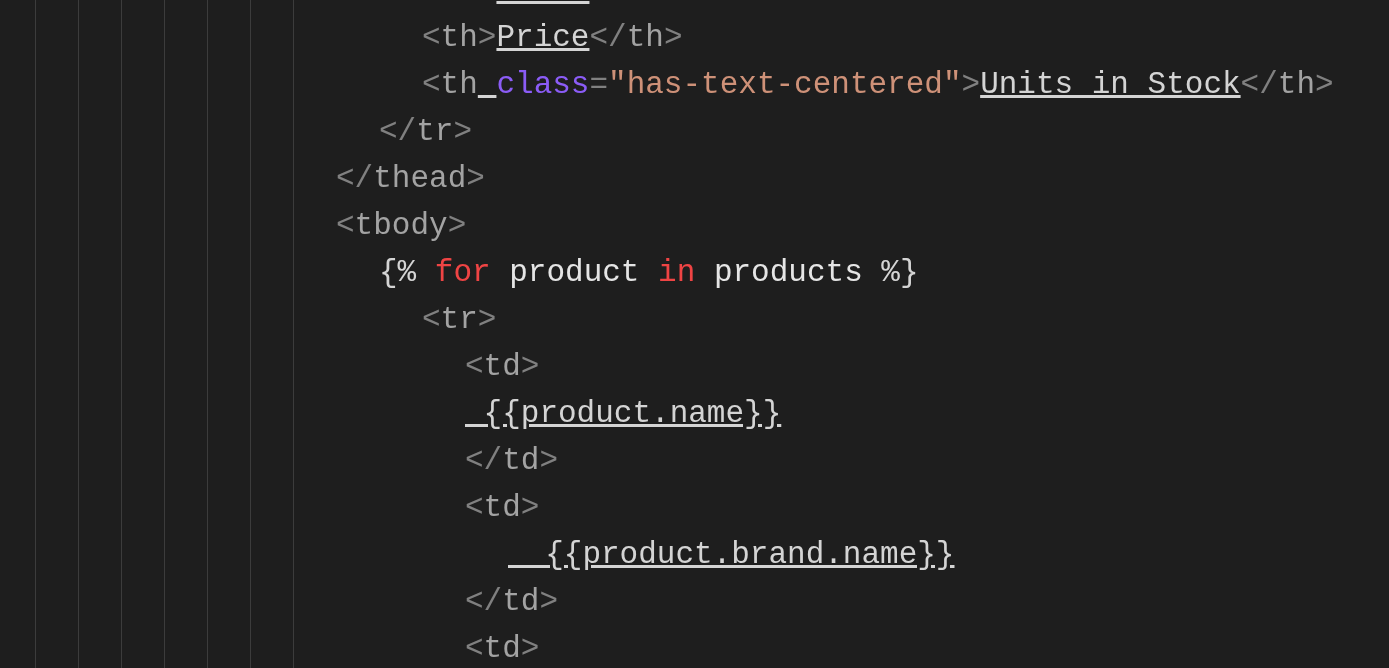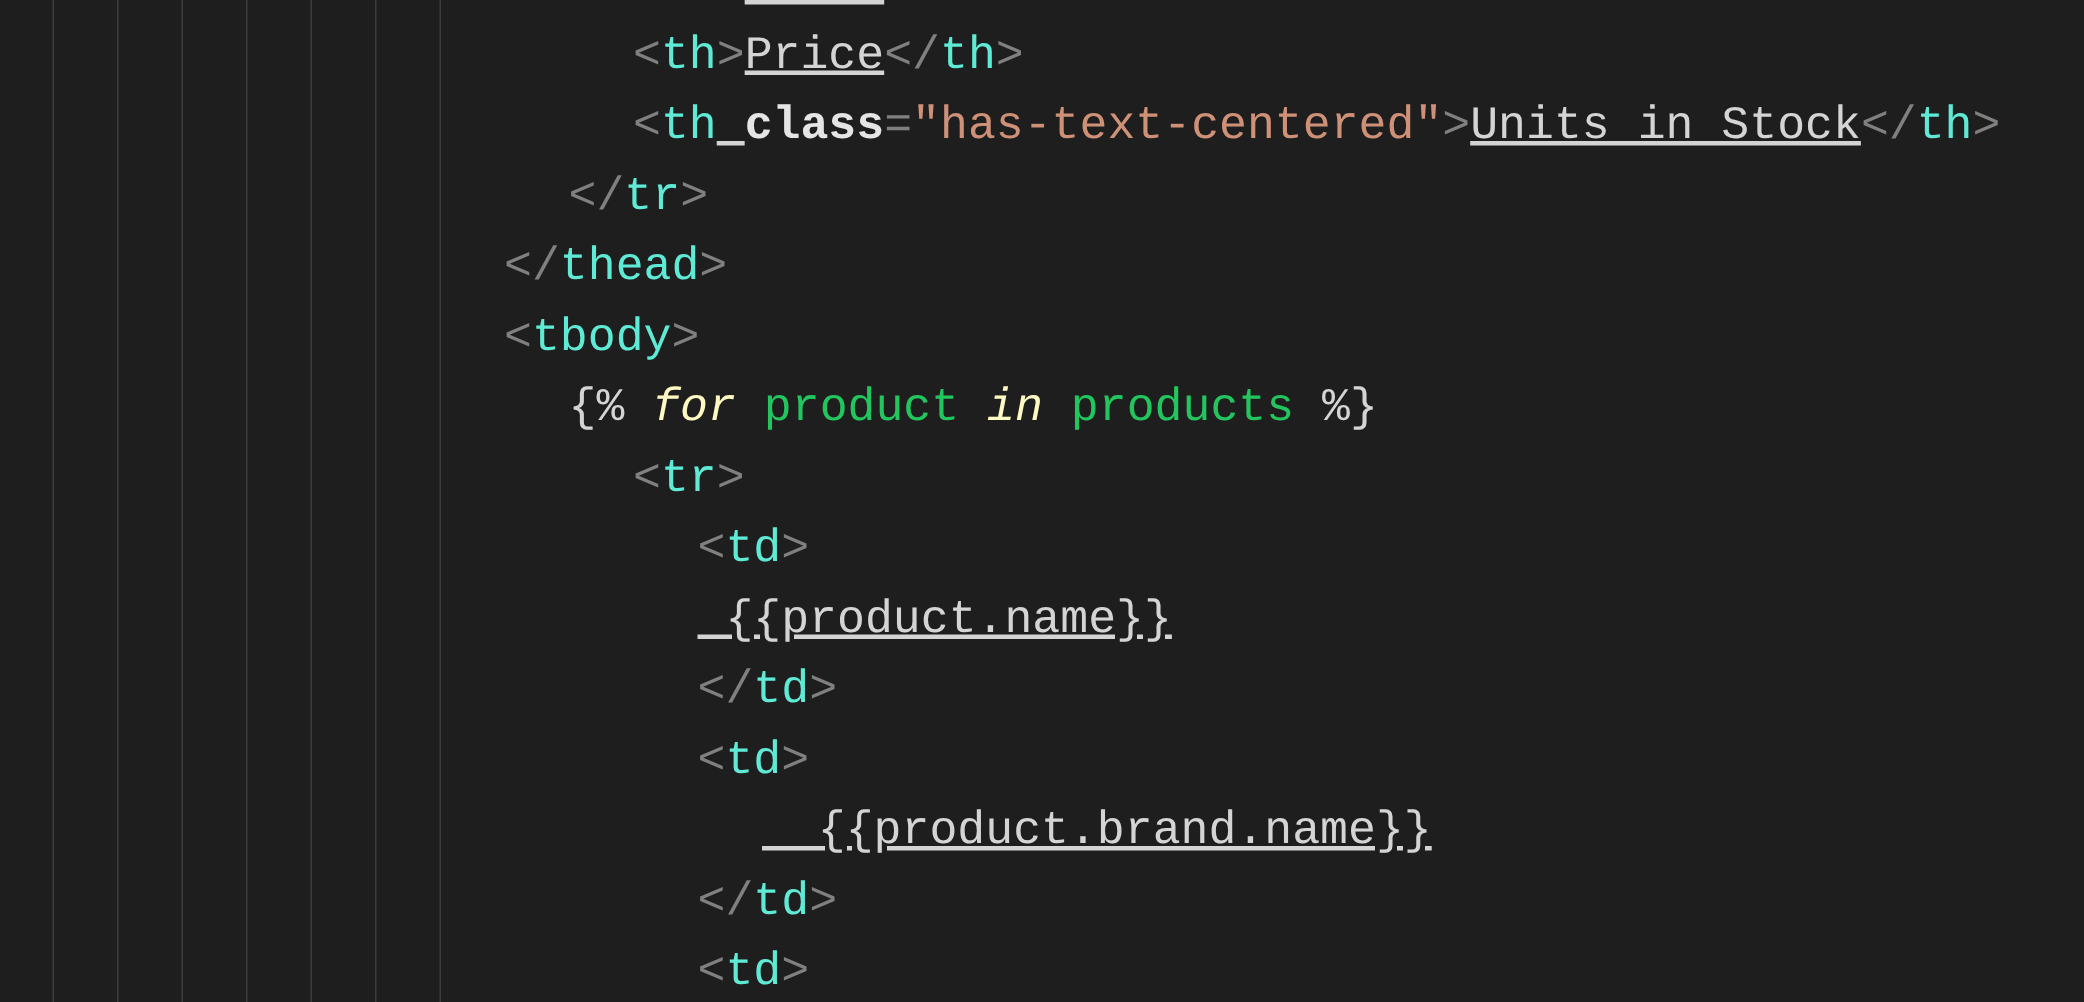--- a/index.html
+++ b/index.html
@@ -37,27 +37,27 @@
     top: -33px;
     white-space: pre;
     color: #d4d4d4;
   }
   .line {
     display: block;
     height: 47px;
   }
   .ind { display:inline-block; width:43px; }
   .punct   { color: #808080; }
-  .tag     { color: #5eead4; }
-  .attr    { color: #e5e5e5; font-weight: bold; }
+  .tag     { color: #a3a3a3; }
+  .attr    { color: #8b5cf6; }
   .str     { color: #ce9178; }
   .text    { color: #d4d4d4; text-decoration: underline; }
   .tmpl    { color: #d4d4d4; }
-  .kw      { color: #fef9c3; font-style: italic; }
-  .var     { color: #22c55e; }
+  .kw      { color: #ef4444; }
+  .var     { color: #e5e5e5; }
 </style>
 </head>
 <body>
 
 <div class="editor">
   <div class="guides" style="left: 35px;">
       <div class="guide" style="left: 0px;"></div>
       <div class="guide" style="left: 43px;"></div>
       <div class="guide" style="left: 86px;"></div>
       <div class="guide" style="left: 129px;"></div>

